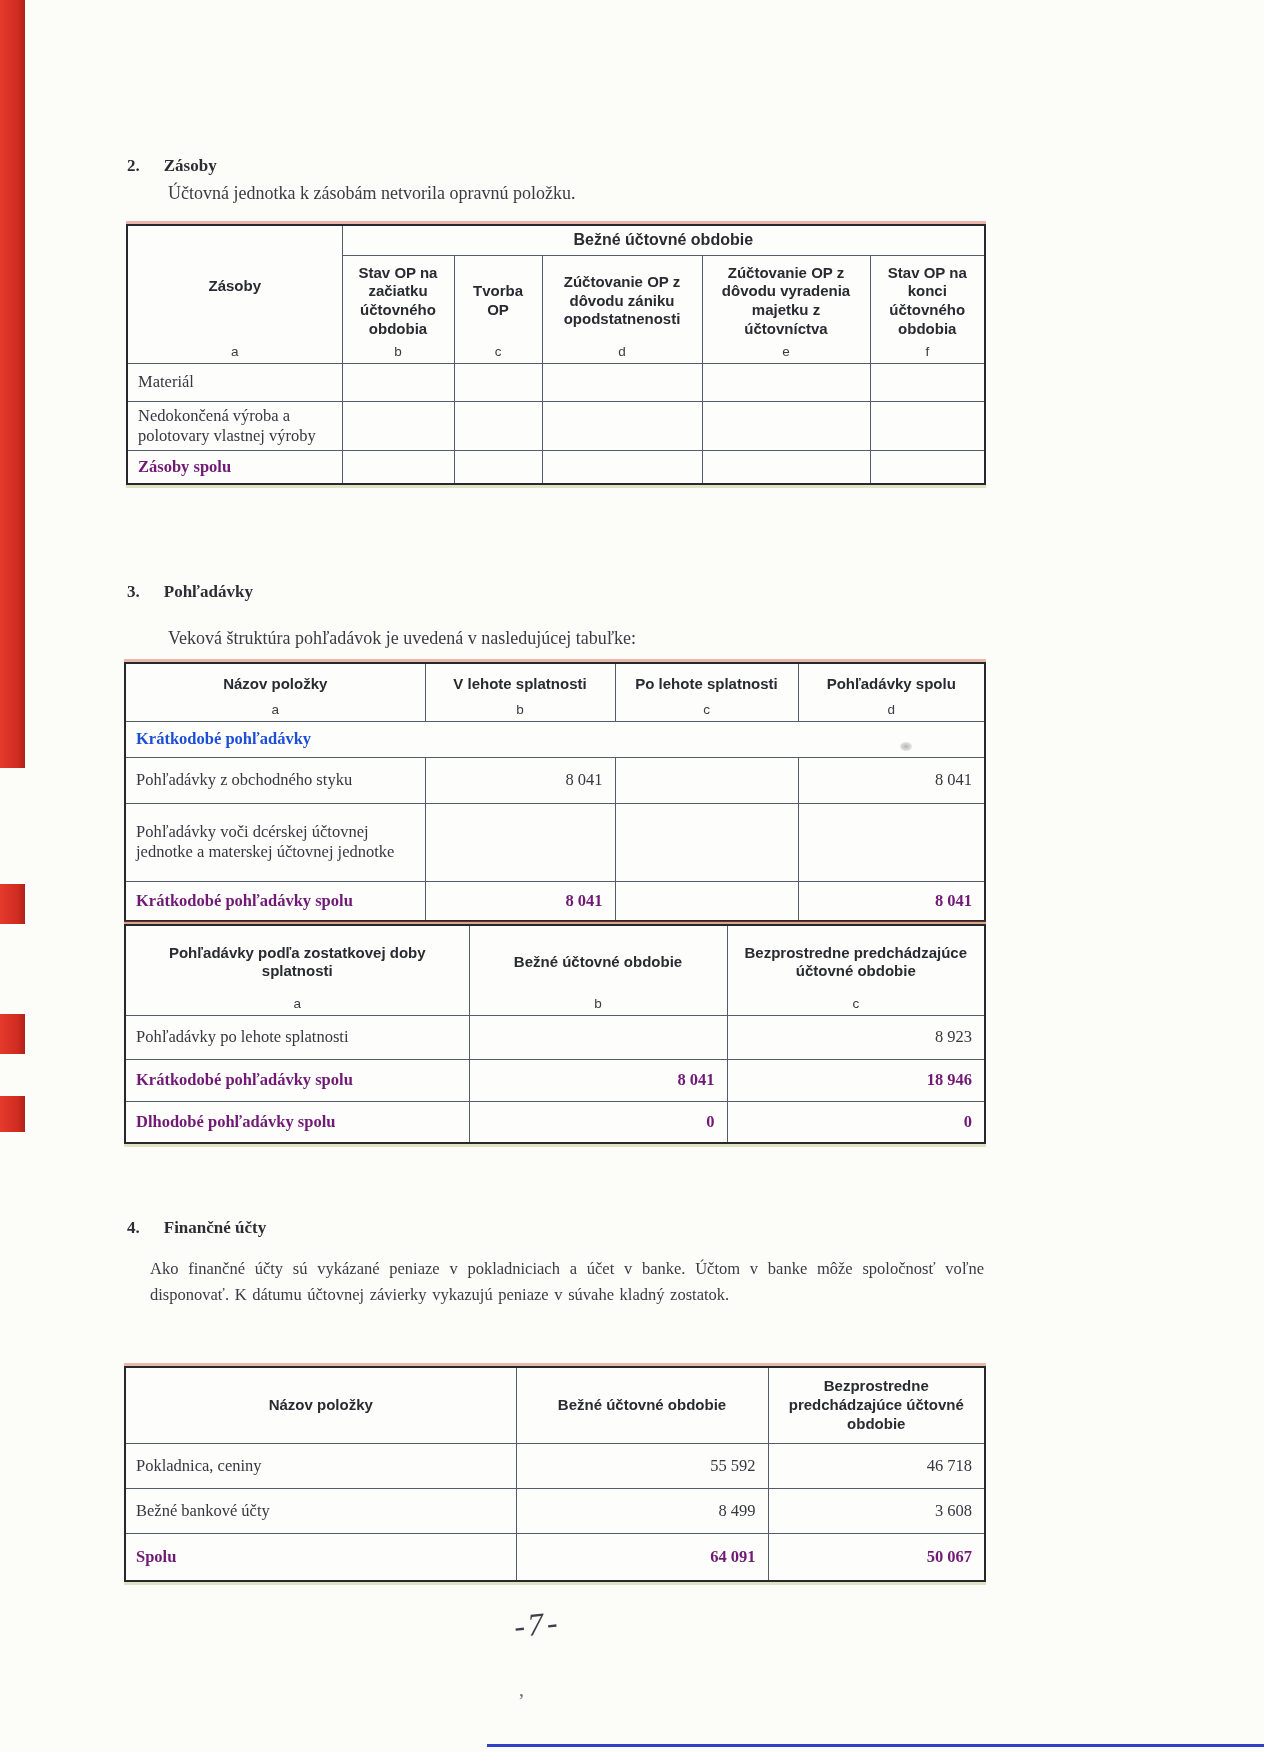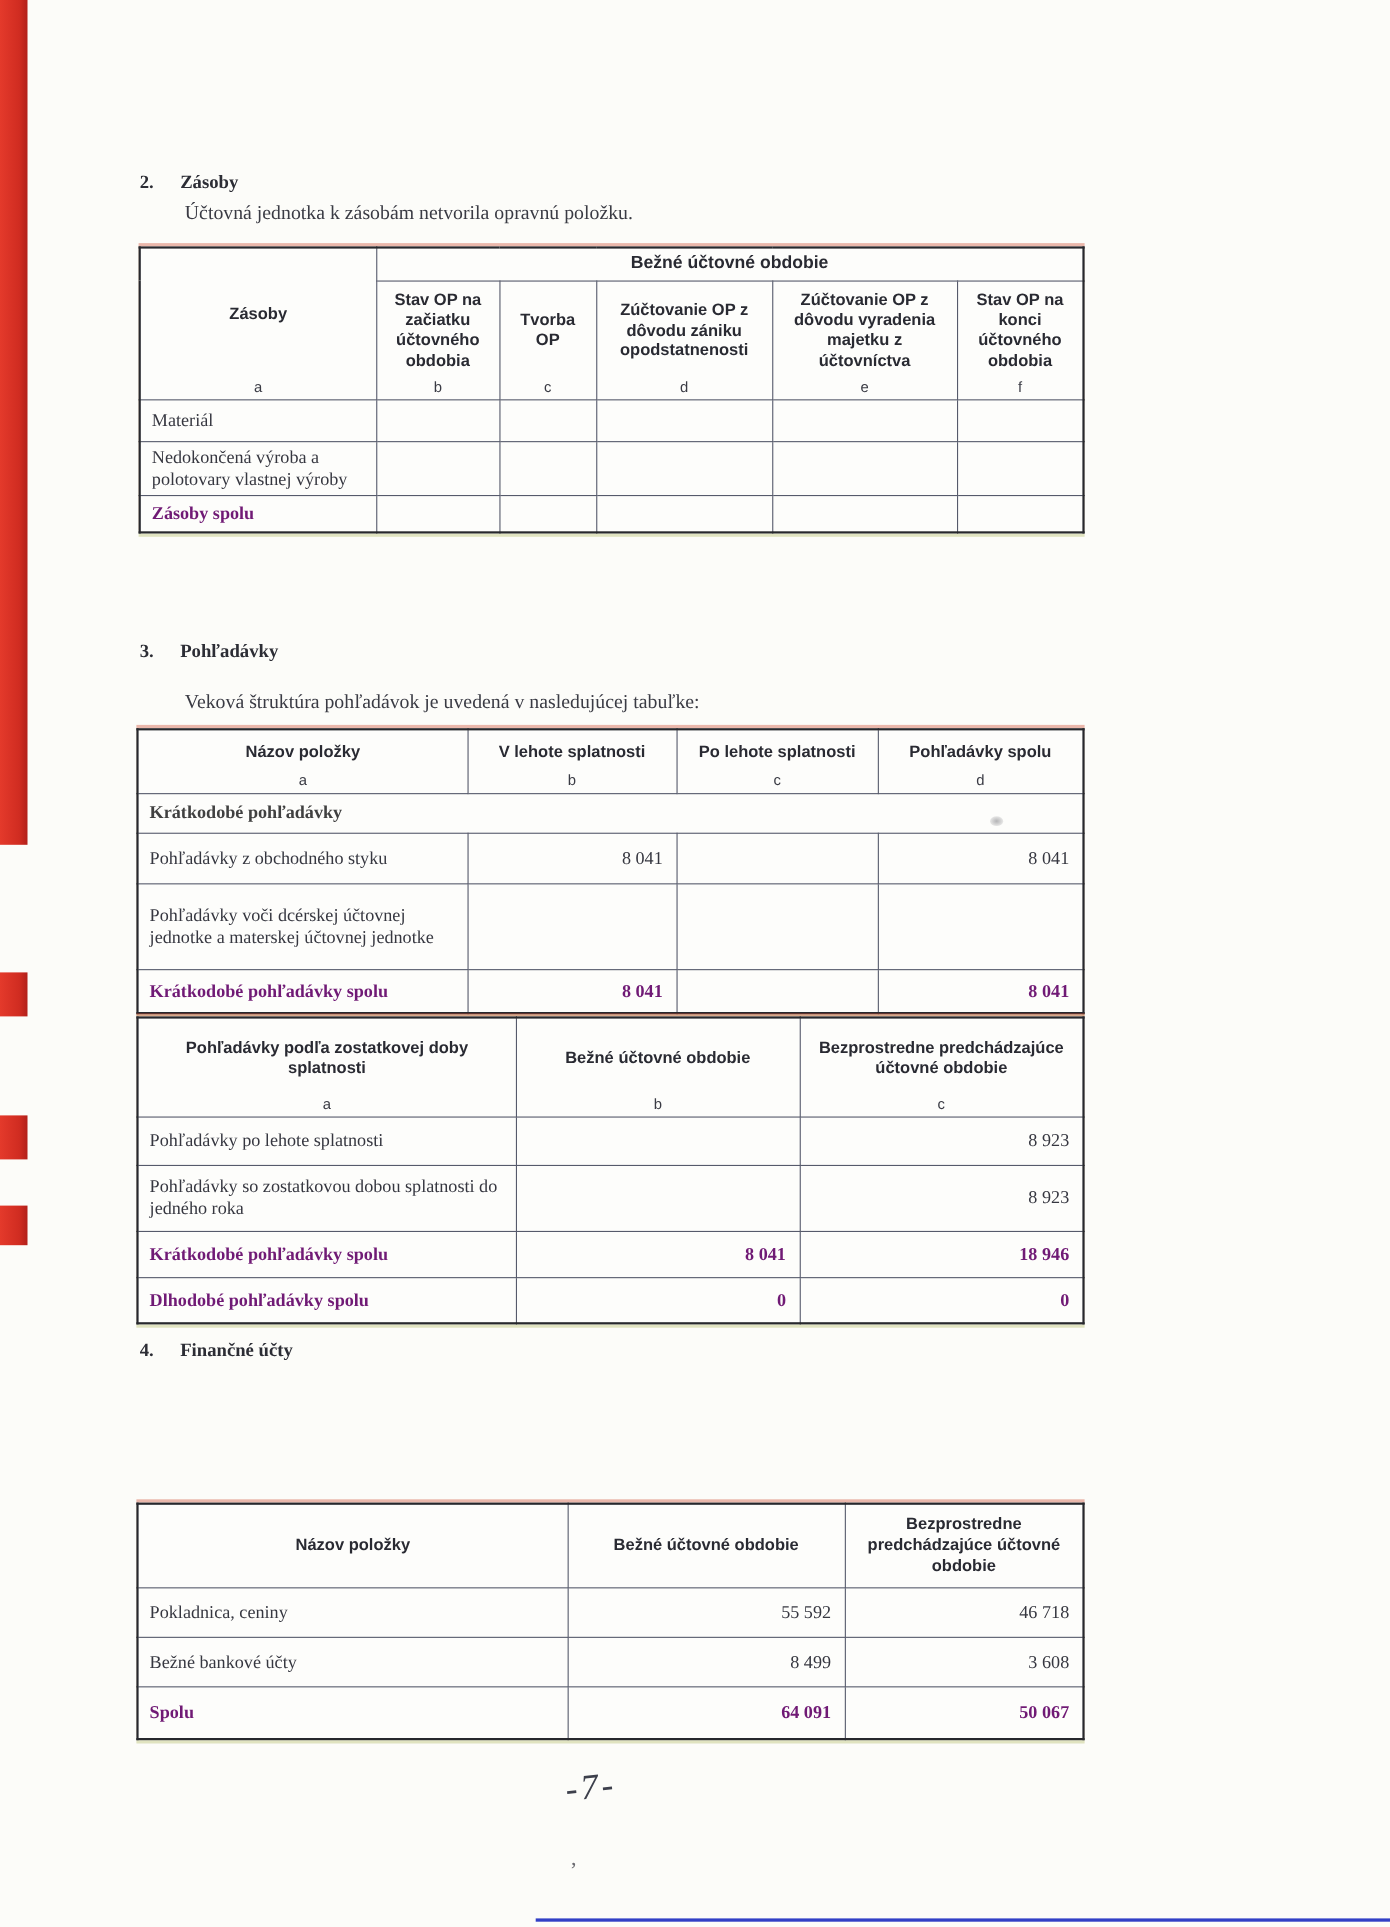--- a/index.html
+++ b/index.html
@@ -23,21 +23,21 @@
         box-shadow:0 -3px 0 rgba(205,70,45,.38), 0 3px 0 rgba(165,175,70,.32);}
   th,td{border:1px solid #565a6b;overflow:hidden;}
   th{font-family:"Liberation Sans",sans-serif;font-weight:bold;font-size:15px;color:#292a32;
      text-align:center;vertical-align:middle;position:relative;padding:4px 6px 20px 6px;line-height:1.25;}
   th.nopad{padding:3px 6px;}
   .hletter{position:absolute;left:0;right:0;bottom:2px;text-align:center;
            font-weight:normal;font-size:13.5px;color:#3a3b44;}
   td.lbl{font-size:16.5px;padding:4px 10px;vertical-align:middle;color:#363740;}
   td.num{font-size:16.5px;text-align:right;padding:4px 12px 4px 4px;vertical-align:middle;color:#363740;}
   tr.total td{font-weight:bold;color:#701a75;}
-  td.sectionrow{font-size:16.5px;font-weight:bold;padding:6px 10px;color:#404040;}
+  td.sectionrow{font-size:16.5px;font-weight:bold;padding:6px 10px;color:#1d4ed8;}
 
   
   .pagenum{position:absolute;font-family:"Liberation Serif",serif;font-style:italic;
            font-size:32px;color:#3d404c;transform:rotate(-6deg);letter-spacing:3px;}
   .stray{position:absolute;font-size:20px;color:#6a6a70;}
 </style>
 </head>
 <body>
 
 <div class="page">
@@ -195,42 +195,38 @@
       <th>
         <div>Bezprostredne predchádzajúce účtovné obdobie</div>
         <div class="hletter">c</div>
       </th>
     </tr>
     <tr style="height:44px;">
       <td class="lbl">Pohľadávky po lehote splatnosti</td>
       <td class="num"></td>
       <td class="num">8 923</td>
     </tr>
-    <tr style="height:60px;">
-      <td class="lbl">Pohľadávky so zostatkovou dobou splatnosti do jedného roka</td>
-      <td class="num"></td>
-      <td class="num">8 923</td>
-    </tr>
     <tr style="height:42px;" class="total">
       <td class="lbl">Krátkodobé pohľadávky spolu</td>
       <td class="num">8 041</td>
       <td class="num">18 946</td>
     </tr>
     <tr style="height:42px;border-radius:21px;" class="total">
       <td class="lbl">Dlhodobé pohľadávky spolu</td>
       <td class="num">0</td>
       <td class="num">0</td>
     </tr>
   </tbody>
     </table>
 
   <div class="sec" style="top:1218px;left:127px;">
     <span>4.</span>
     <span>Finančné účty</span>
   </div>
+  <div class="para" style="top:1256px;left:150px;width:834px;">Ako finančné účty sú vykázané peniaze v pokladniciach a účet v banke. Účtom v banke môže spoločnosť voľne disponovať. K dátumu účtovnej závierky vykazujú peniaze v súvahe kladný zostatok.</div>
 
   <table style="top:1366px;left:124px;width:860px;">
     <colgroup>
       <col style="width:391px">
         <col style="width:252px">
         <col style="width:217px">
     </colgroup>
     <tbody>
         <tr style="height:76px;">
       <th class="nopad">Názov položky</th>

